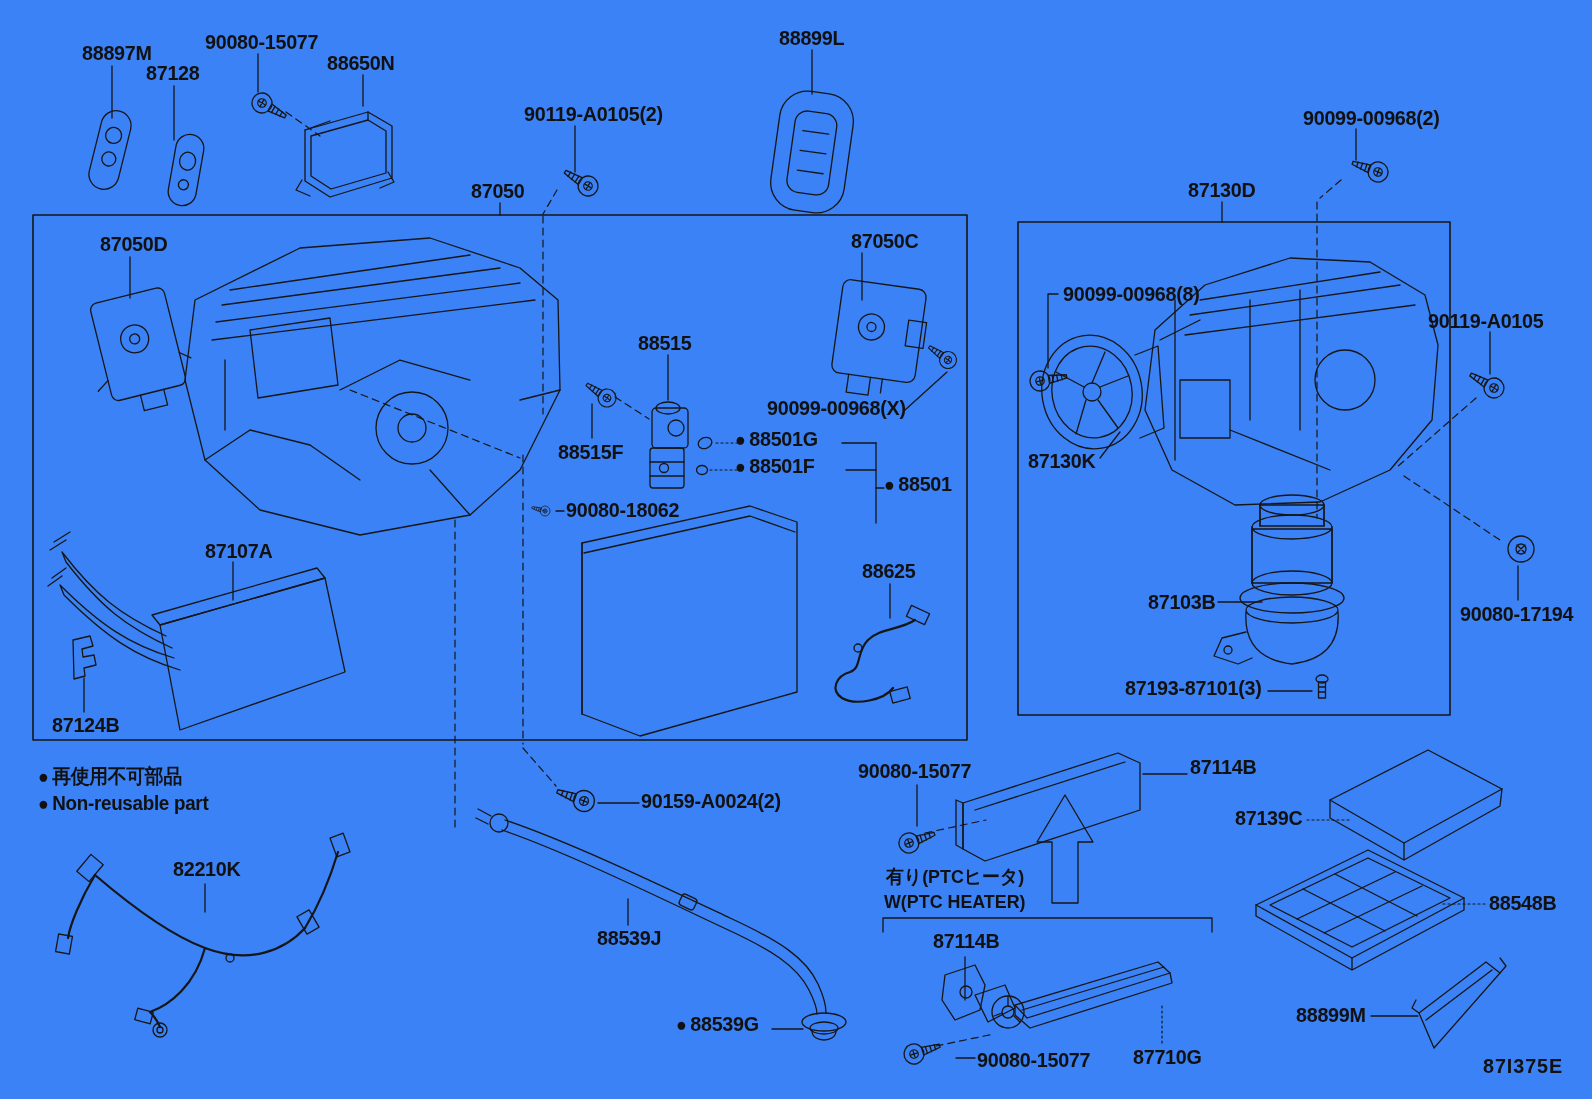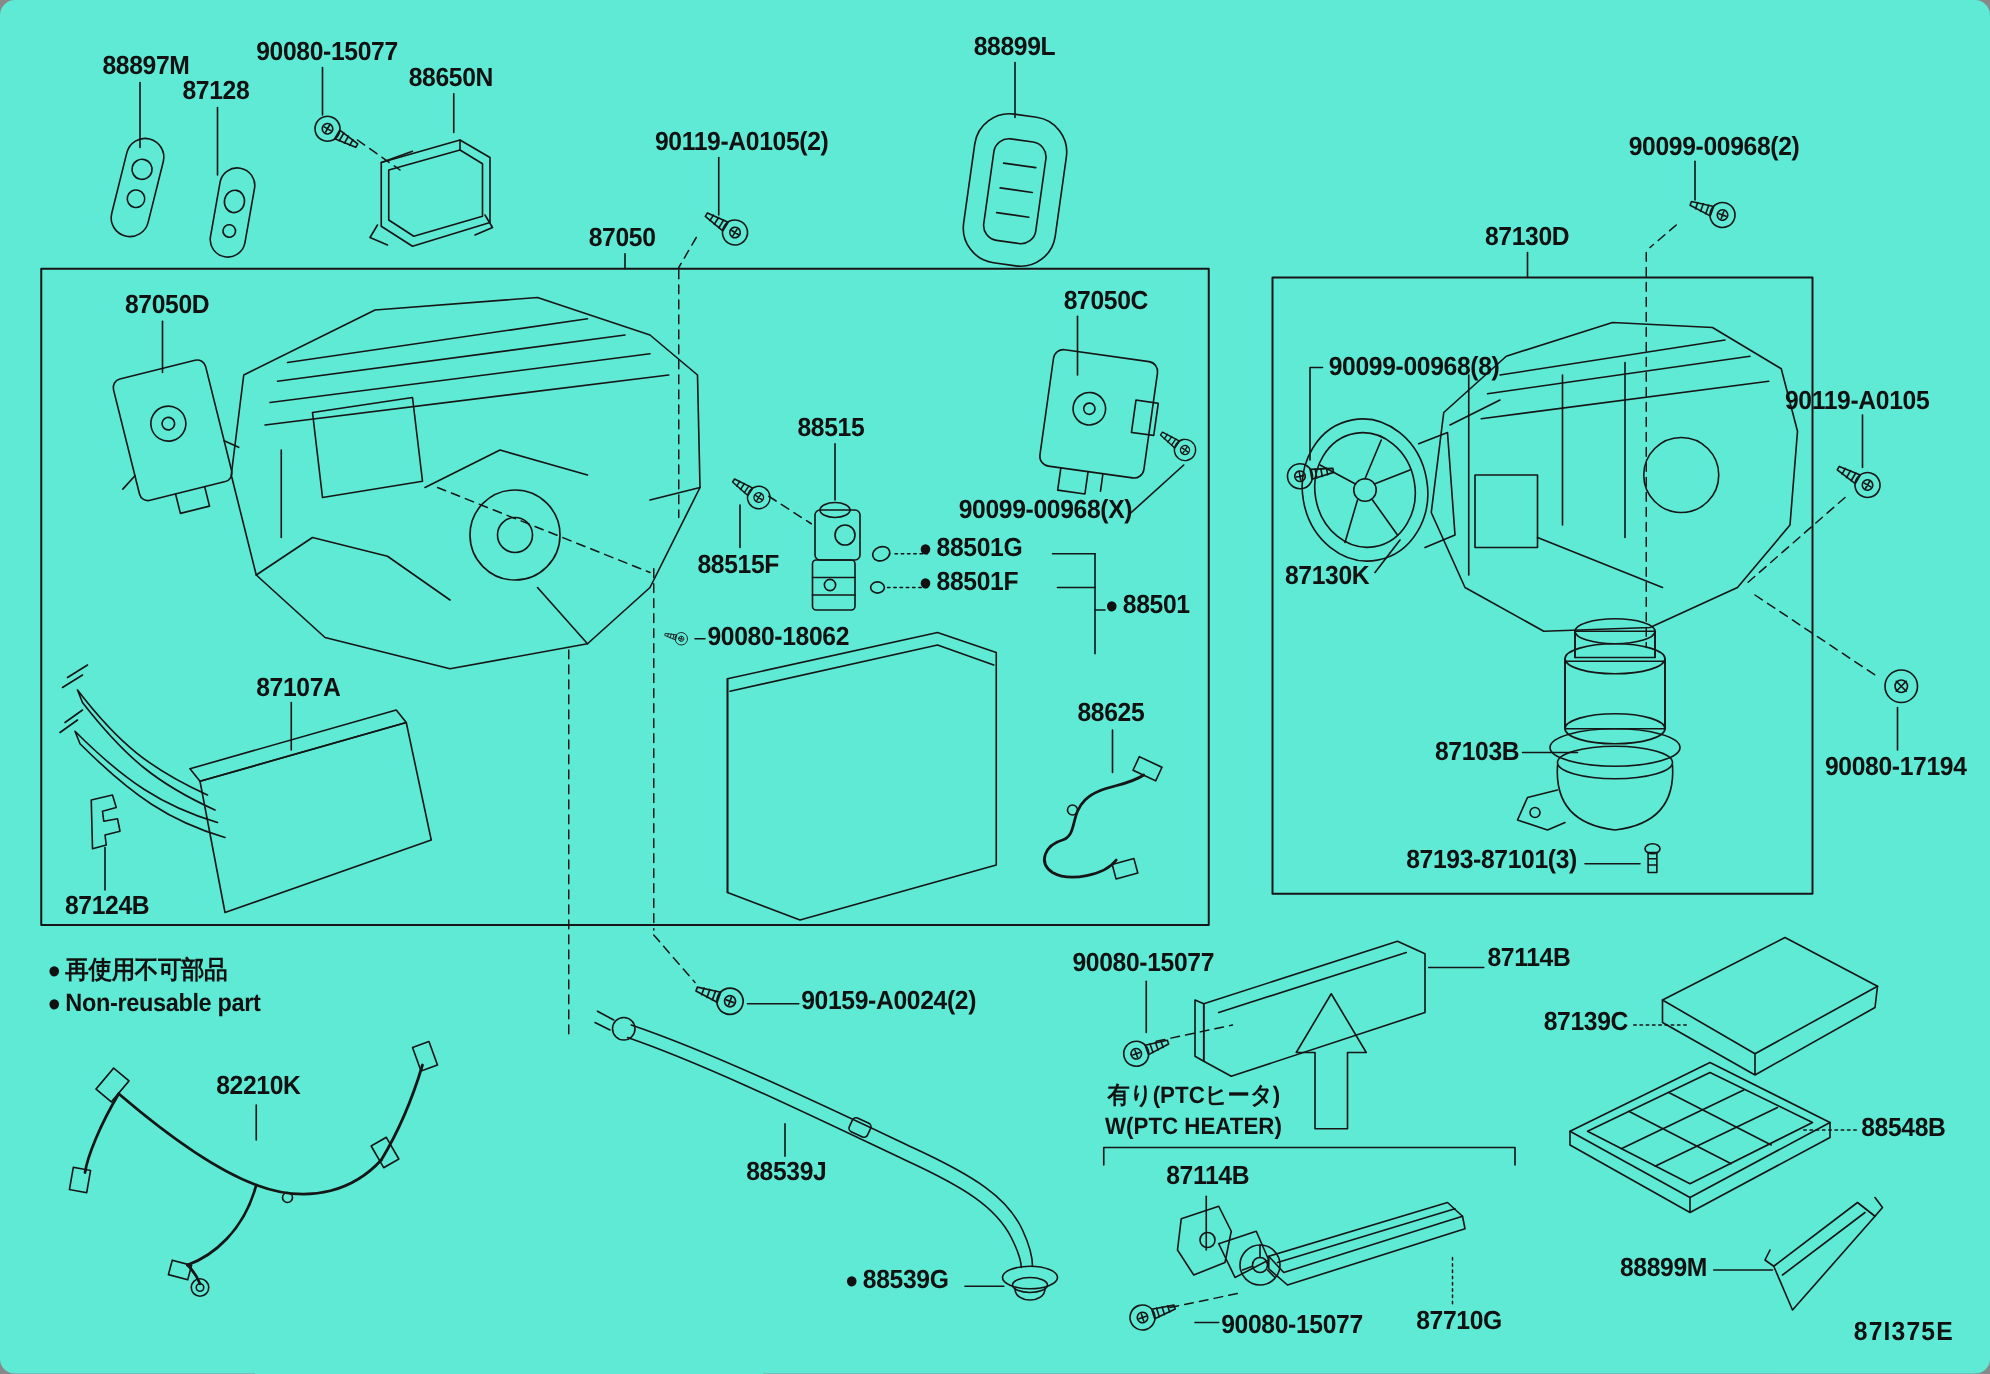--- a/index.html
+++ b/index.html
@@ -1,17 +1,17 @@
 <!DOCTYPE html>
 <html><head>
 <meta charset="utf-8">
 <style>
   html,body{margin:0;padding:0;background:#888;}
-  #canvas{position:relative;width:1592px;height:1099px;background:#5eead4;overflow:hidden;
-          font-family:"Liberation Sans",sans-serif;border-radius:12px;}
+  #canvas{position:relative;width:1592px;height:1099px;background:#3b82f6;overflow:hidden;
+          font-family:"Liberation Sans",sans-serif;}
   #art{position:absolute;left:0;top:0;}
   #art *{fill:none;stroke:#161616;stroke-width:1.3;stroke-linecap:round;stroke-linejoin:round;}
   #art .dash{stroke-dasharray:7 5;stroke-width:1.2;}
   #art .dot{stroke-dasharray:2 3;stroke-width:1.2;}
   #art .wire{stroke-width:2.2;}
   #art .hatch{stroke-width:.85;}
   #art .box{stroke-width:1.6;}
   #labels{position:absolute;left:0;top:0;width:100%;height:100%;}
   .part-label{position:absolute;font-weight:700;font-size:21px;line-height:1.05;color:#111;
               white-space:nowrap;letter-spacing:-.3px;transform:scaleX(.94);transform-origin:0 0;

